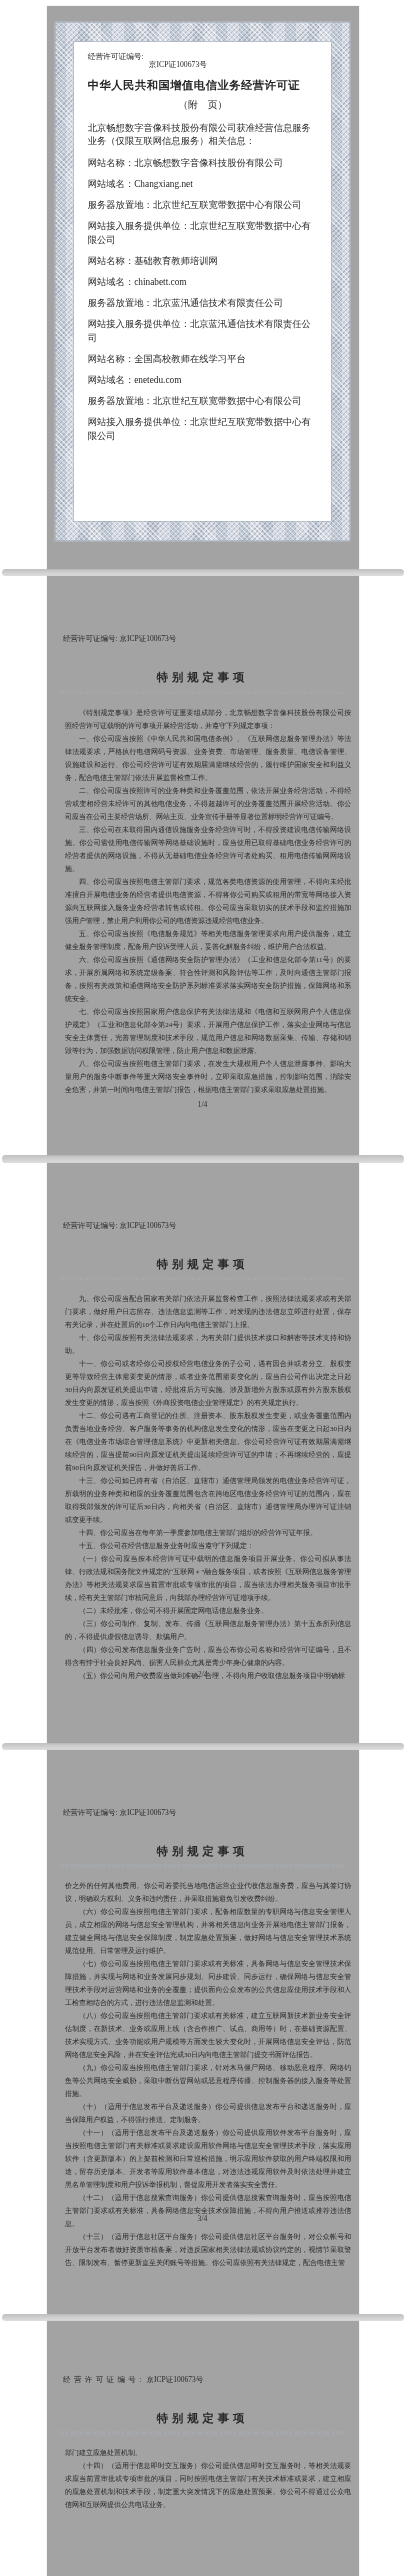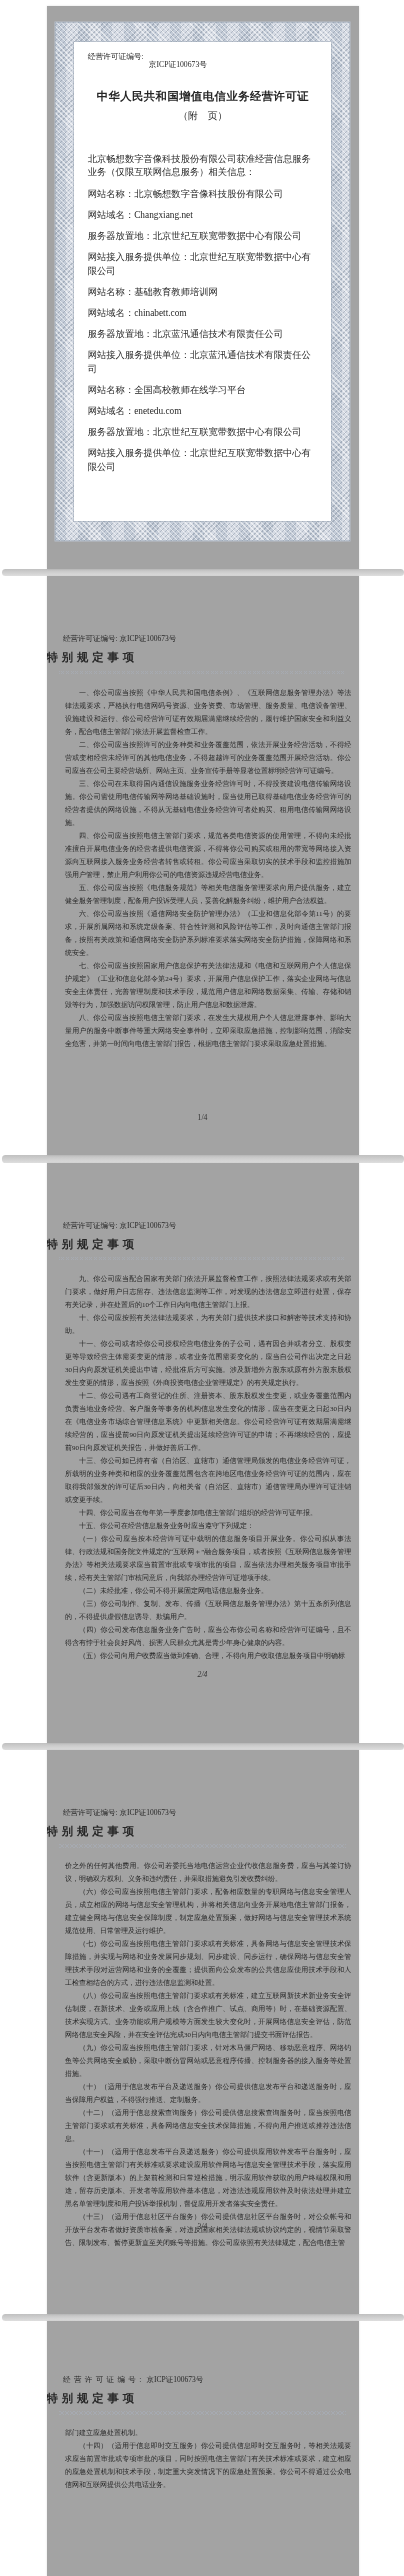--- a/index.html
+++ b/index.html
@@ -34,44 +34,44 @@
     box-shadow:inset 0 0 0 0.5px #9aa5b4, 0 0 0 0.5px #b9c1cd;
   }
   .frame-inner{
     position:absolute;left:19px;right:19px;top:20.6px;bottom:20.6px;
     background:#fff;
     box-shadow:0 0 0 0.5px #9aa5b4;
     padding:6.2px 13.4px;box-sizing:border-box;
   }
   .cert-row{display:flex;align-items:flex-start;font-size:7.7px;margin-top:3.1px;}
   .cert-value{margin:8.2px 0 0 5.2px;}
-  .p1-title{text-align:center;font-size:11.3px;font-weight:bold;letter-spacing:0.5px;margin-top:19px;}
+  .p1-title{text-align:left;font-size:11.3px;font-weight:bold;letter-spacing:0.5px;margin-top:8px;}
   .p1-sub{text-align:center;font-size:9.8px;font-weight:normal;margin-top:6.2px;}
-  .p1-body{margin-top:30px;font-size:9.3px;line-height:1.45;}
+  .p1-body{margin-top:10px;font-size:9.3px;line-height:1.45;}
   .p1-body p{margin:0 0 7.7px;}
   
   .page2{height:579px;}
   .page3{height:580px;}
   .page4{height:564px;}
   .page5{height:553px;}
   .phead{margin:58px 0 0 16.5px;font-size:7.5px;}
   .page5 .phead{margin-top:54px;}
   .page5 .phead .plabel{letter-spacing:.45em;}
-  .ptitle{font-size:11.3px;font-weight:bold;letter-spacing:.35em;margin-top:6px;}
+  .ptitle{text-align:center;font-size:11.3px;font-weight:bold;letter-spacing:.35em;margin-top:26px;}
   .wave{
     height:3.6px;margin:5.2px 12.4px 0;
     background:
       repeating-linear-gradient(135deg,#a6aab1 0 0.8px,rgba(0,0,0,0) 0.8px 3.3px),
       repeating-linear-gradient(45deg,#a6aab1 0 0.8px,rgba(0,0,0,0) 0.8px 3.3px);
   }
   .pbody{margin:12.4px 7.2px 0 18.5px;font-size:7px;line-height:13px;text-align:justify;}
   .para{margin:0;text-indent:2em;}
   .para.noind{text-indent:0;}
   .pfoot{position:absolute;left:0;right:0;text-align:center;font-size:7.7px;color:#333;}
-  .fb88{bottom:33px;} .fb90{bottom:64px;font-style:italic;} .fb185{bottom:83px;}
+  .fb88{bottom:46px;} .fb90{bottom:64px;font-style:italic;} .fb185{bottom:91px;}
 </style>
 </head>
 <body>
 
 <div class="page page1">
   <div class="frame">
     <div class="frame-inner">
       <div class="cert-row">
         <span class="cert-label">经营许可证编号:</span>
         <span class="cert-value">京ICP证100673号</span>
@@ -102,20 +102,21 @@
 <div class="sep"></div>
 
 <div class="page page2">
   <div class="phead">
     <span class="plabel">经营许可证编号:</span>
     <span>京ICP证100673号</span>
   </div>
   <div class="ptitle">特别规定事项</div>
   <div class="wave"></div>
   <div class="pbody">
+      <p class="para">《特别规定事项》是经营许可证重要组成部分，北京畅想数字音像科技股份有限公司按照经营许可证载明的许可事项开展经营活动，并遵守下列规定事项：</p>
       <p class="para">一、你公司应当按照《中华人民共和国电信条例》、《互联网信息服务管理办法》等法律法规要求，严格执行电信网码号资源、业务资费、市场管理、服务质量、电信设备管理、设施建设和运行、你公司经营许可证有效期届满需继续经营的，履行维护国家安全和利益义务，配合电信主管部门依法开展监督检查工作。</p>
       <p class="para">二、你公司应当按照许可的业务种类和业务覆盖范围，依法开展业务经营活动，不得经营或变相经营未经许可的其他电信业务，不得超越许可的业务覆盖范围开展经营活动。你公司应当在公司主要经营场所、网站主页、业务宣传手册等显著位置标明经营许可证编号。</p>
       <p class="para">三、你公司在未取得国内通信设施服务业务经营许可时，不得投资建设电信传输网络设施。你公司需使用电信传输网等网络基础设施时，应当使用已取得基础电信业务经营许可的经营者提供的网络设施，不得从无基础电信业务经营许可者处购买、租用电信传输网网络设施。</p>
       <p class="para">四、你公司应当按照电信主管部门要求，规范各类电信资源的使用管理，不得向未经批准擅自开展电信业务的经营者提供电信资源，不得将你公司购买或租用的带宽等网络接入资源向互联网接入服务业务经营者转售或转租。你公司应当采取切实的技术手段和监控措施加强用户管理，禁止用户利用你公司的电信资源违规经营电信业务。</p>
       <p class="para">五、你公司应当按照《电信服务规范》等相关电信服务管理要求向用户提供服务，建立健全服务管理制度，配备用户投诉受理人员，妥善化解服务纠纷，维护用户合法权益。</p>
       <p class="para">六、你公司应当按照《通信网络安全防护管理办法》（工业和信息化部令第11号）的要求，开展所属网络和系统定级备案、符合性评测和风险评估等工作，及时向通信主管部门报备，按照有关政策和通信网络安全防护系列标准要求落实网络安全防护措施，保障网络和系统安全。</p>
       <p class="para">七、你公司应当按照国家用户信息保护有关法律法规和《电信和互联网用户个人信息保护规定》（工业和信息化部令第24号）要求，开展用户信息保护工作，落实企业网络与信息安全主体责任，完善管理制度和技术手段，规范用户信息和网络数据采集、传输、存储和销毁等行为，加强数据访问权限管理，防止用户信息和数据泄露。</p>
       <p class="para">八、你公司应当按照电信主管部门要求，在发生大规模用户个人信息泄露事件、影响大量用户的服务中断事件等重大网络安全事件时，立即采取应急措施，控制影响范围，消除安全危害，并第一时间向电信主管部门报告，根据电信主管部门要求采取应急处置措施。</p>
     </div>
   <div class="pfoot fb88">1/4</div>
@@ -156,22 +157,22 @@
   </div>
   <div class="ptitle">特别规定事项</div>
   <div class="wave"></div>
   <div class="pbody">
       <p class="para noind">价之外的任何其他费用。你公司若委托当地电信运营企业代收信息服务费，应当与其签订协议，明确双方权利、义务和违约责任，并采取措施避免引发收费纠纷。</p>
       <p class="para">（六）你公司应当按照电信主管部门要求，配备相应数量的专职网络与信息安全管理人员，成立相应的网络与信息安全管理机构，并将相关信息向业务开展地电信主管部门报备，建立健全网络与信息安全保障制度，制定应急处置预案，做好网络与信息安全管理技术系统规范使用、日常管理及运行维护。</p>
       <p class="para">（七）你公司应当按照电信主管部门要求或有关标准，具备网络与信息安全管理技术保障措施，并实现与网络和业务发展同步规划、同步建设、同步运行，确保网络与信息安全管理技术手段对运营网络和业务的全覆盖；提供面向公众发布的公共信息应使用技术手段和人工检查相结合的方式，进行违法信息监测和处置。</p>
       <p class="para">（八）你公司应当按照电信主管部门要求或有关标准，建立互联网新技术新业务安全评估制度，在新技术、业务或应用上线（含合作推广、试点、商用等）时，在基础资源配置、技术实现方式、业务功能或用户规模等方面发生较大变化时，开展网络信息安全评估，防范网络信息安全风险，并在安全评估完成30日内向电信主管部门提交书面评估报告。</p>
       <p class="para">（九）你公司应当按照电信主管部门要求，针对木马僵尸网络、移动恶意程序、网络钓鱼等公共网络安全威胁，采取中断仿冒网站或恶意程序传播、控制服务器的接入服务等处置措施。</p>
       <p class="para">（十）（适用于信息发布平台及递送服务）你公司提供信息发布平台和递送服务时，应当保障用户权益，不得强行推送、定制服务。</p>
+      <p class="para">（十一）（适用于信息发布平台及递送服务）你公司提供应用软件发布平台服务时，应当按照电信主管部门有关标准或要求建设应用软件网络与信息安全管理技术手段，落实应用软件（含更新版本）的上架前检测和日常巡检措施，明示应用软件获取的用户终端权限和用途，留存历史版本、开发者等应用软件基本信息，对违法违规应用软件及时依法处理并建立黑名单管理制度和用户投诉举报机制，督促应用开发者落实安全责任。</p>
       <p class="para">（十二）（适用于信息搜索查询服务）你公司提供信息搜索查询服务时，应当按照电信主管部门要求或有关标准，具备网络信息安全技术保障措施，不得向用户推送或推荐违法信息。</p>
-      <p class="para">（十一）（适用于信息发布平台及递送服务）你公司提供应用软件发布平台服务时，应当按照电信主管部门有关标准或要求建设应用软件网络与信息安全管理技术手段，落实应用软件（含更新版本）的上架前检测和日常巡检措施，明示应用软件获取的用户终端权限和用途，留存历史版本、开发者等应用软件基本信息，对违法违规应用软件及时依法处理并建立黑名单管理制度和用户投诉举报机制，督促应用开发者落实安全责任。</p>
       <p class="para">（十三）（适用于信息社区平台服务）你公司提供信息社区平台服务时，对公众帐号和开放平台发布者做好资质审核备案，对违反国家相关法律法规或协议约定的，视情节采取警告、限制发布、暂停更新直至关闭账号等措施。你公司应依照有关法律规定，配合电信主管</p>
     </div>
   <div class="pfoot fb185">3/4</div>
 </div>
 
 <div class="sep"></div>
 
 <div class="page page5">
   <div class="phead">
     <span class="plabel">经营许可证编号:</span>

